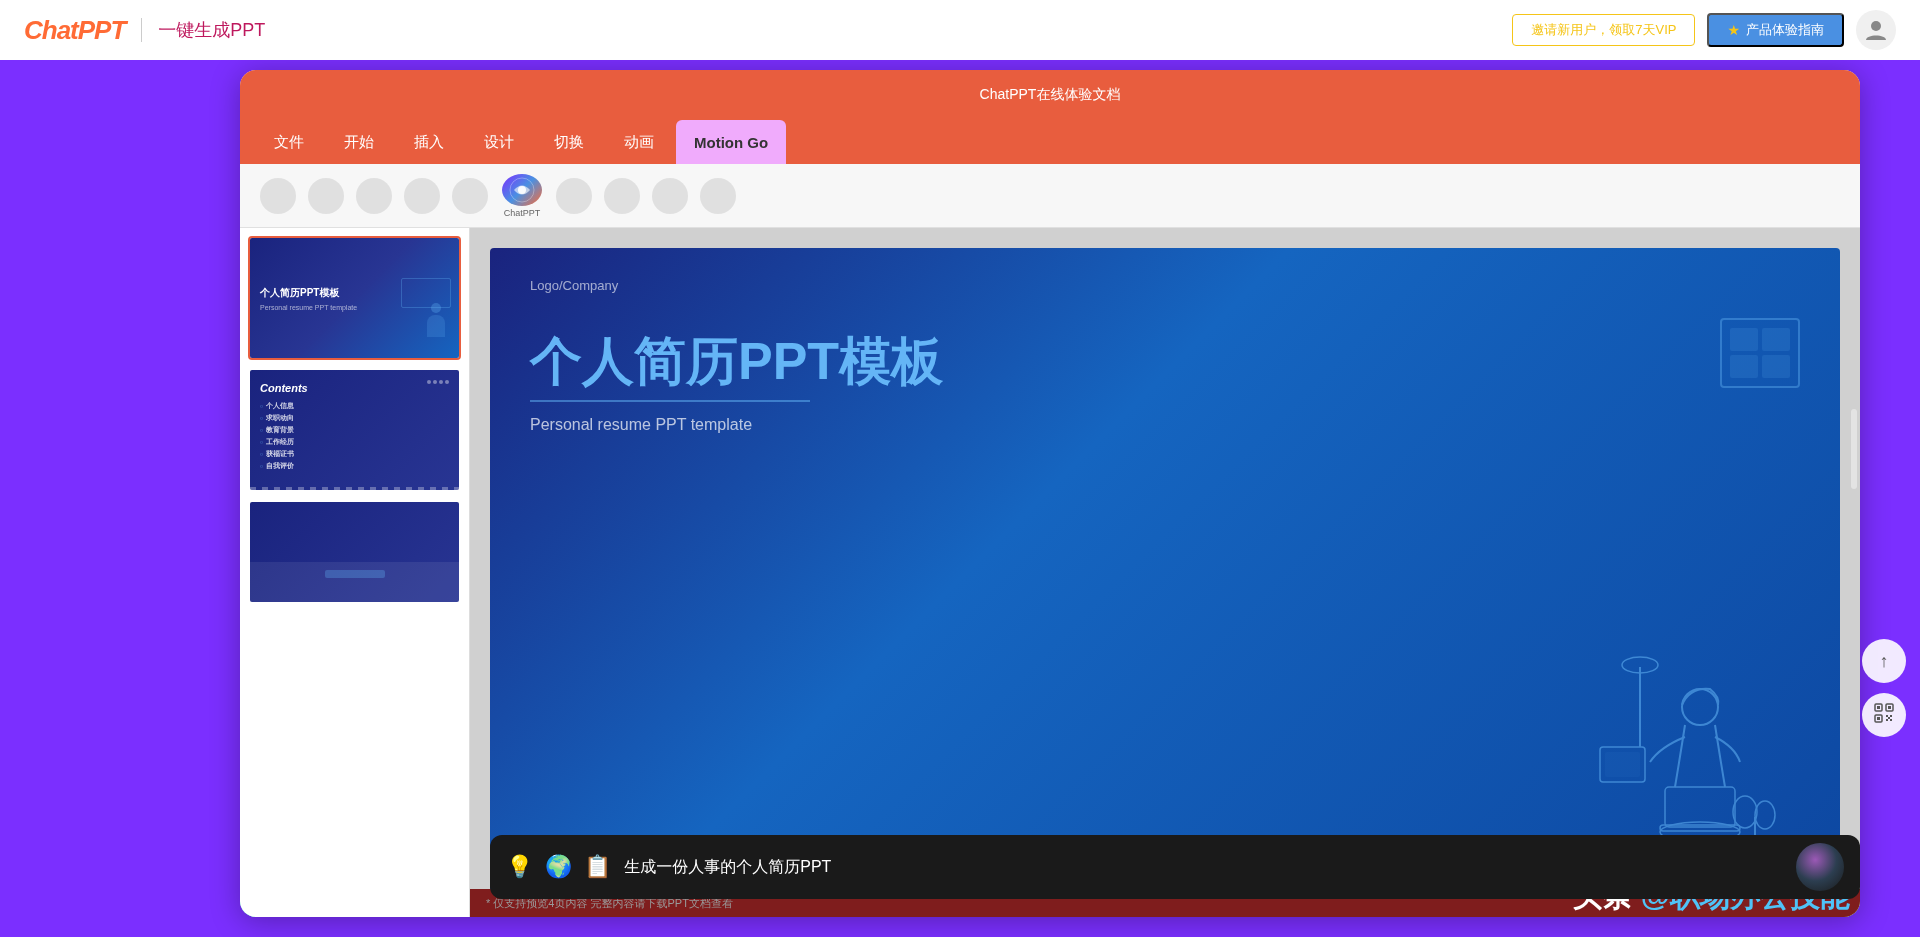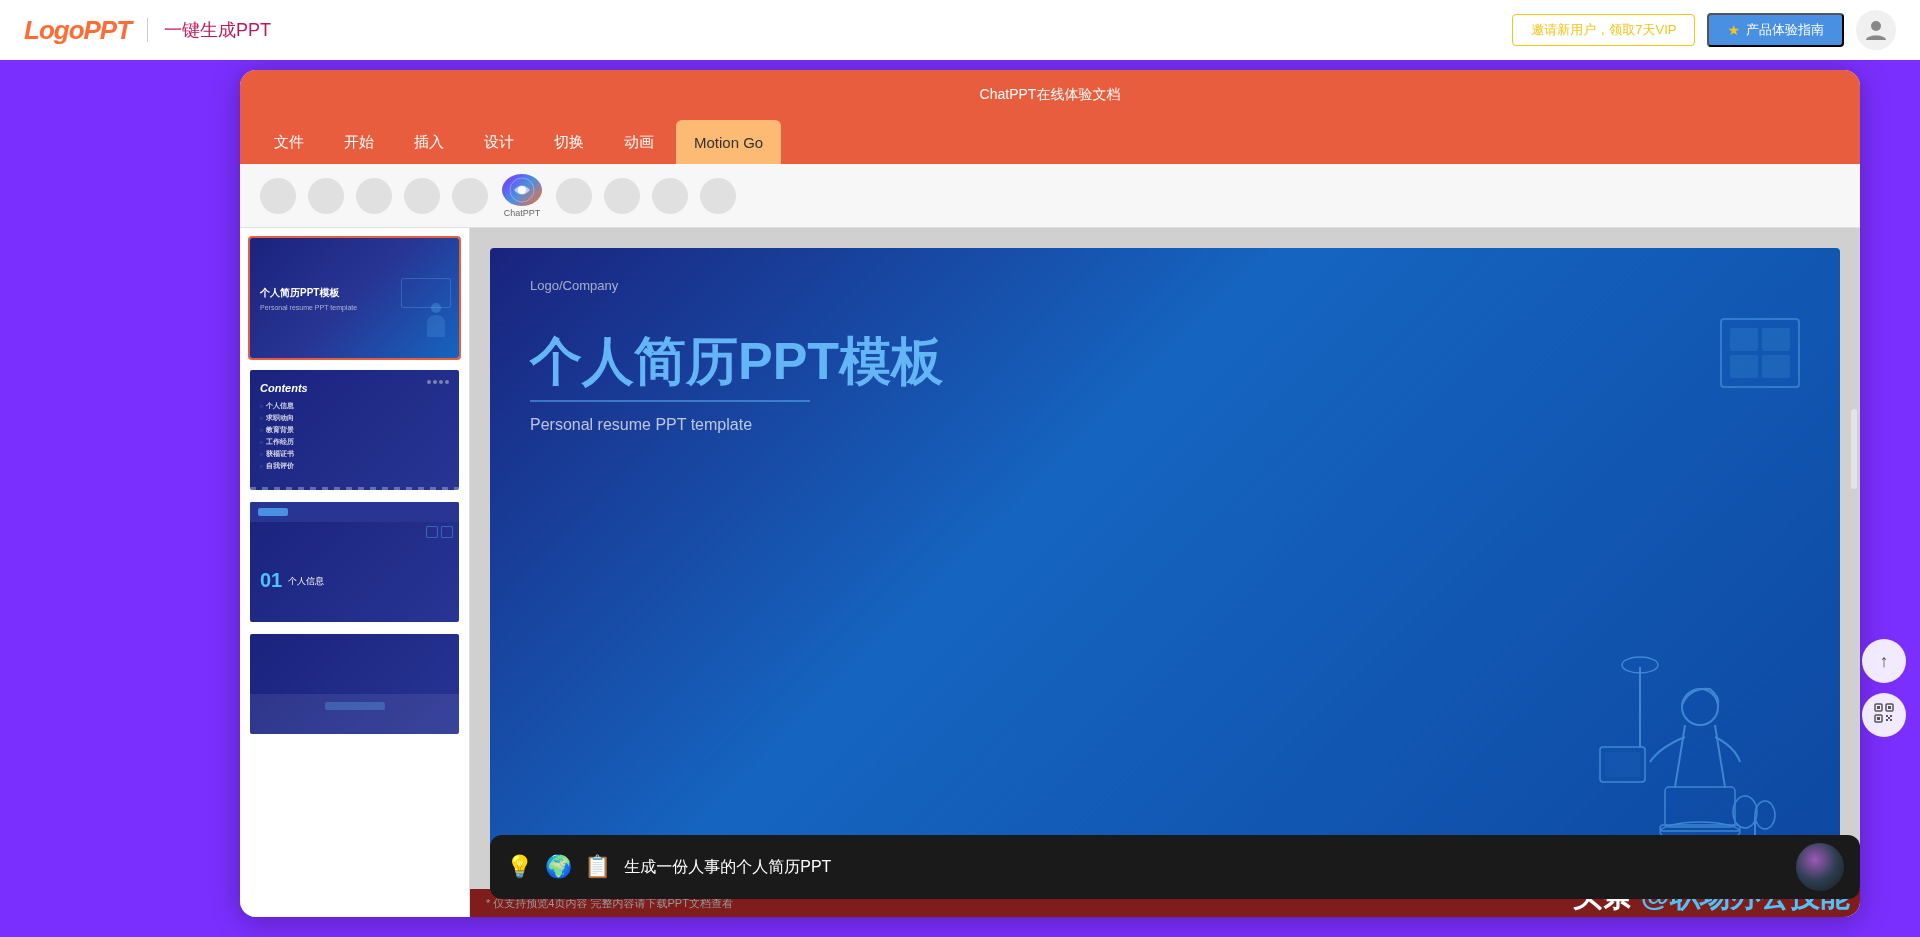--- a/index.html
+++ b/index.html
@@ -123,23 +123,23 @@
       color: #fff;
       font-size: 15px;
       padding: 0 18px;
       display: flex;
       align-items: center;
       cursor: pointer;
       border-radius: 6px 6px 0 0;
       position: relative;
     }
     .ppt-menu-item.active {
-      background: #fdba74;
+      background: #f0abfc;
       color: #333;
-      font-weight: 400;
+      font-weight: 700;
     }
 
     
     .ppt-toolbar {
       background: #f7f7f7;
       height: 64px;
       display: flex;
       align-items: center;
       padding: 0 20px;
       gap: 12px;
@@ -498,21 +498,21 @@
     
     .slide-thumb-4 .slide-thumb-inner {
       background: linear-gradient(135deg, #1a237e 0%, #283593 100%);
     }
   </style>
 </head>
 <body>
 
 <div class="header">
   <div class="header-logo">
-    <span>Logo</span><span>PPT</span>
+    <span>Chat</span><span>PPT</span>
   </div>
   <div class="header-divider"></div>
   <div class="header-subtitle">一键生成PPT</div>
   <div class="header-right">
     <button class="btn-invite">邀请新用户，领取7天VIP</button>
     <button class="btn-guide">
       <span class="star">★</span>
       <span>产品体验指南</span>
     </button>
     <div class="avatar">
@@ -591,35 +591,20 @@
           <div class="s2-item">个人信息</div>
           <div class="s2-item">求职动向</div>
           <div class="s2-item">教育背景</div>
           <div class="s2-item">工作经历</div>
           <div class="s2-item">获福证书</div>
           <div class="s2-item">自我评价</div>
           <div class="s2-border"></div>
         </div>
       </div>
 
-      <div class="slide-thumb">
-        <div class="slide-thumb-inner slide3">
-
-          <div style="position:absolute;top:0;left:0;right:0;height:20px;background:#283593;display:flex;align-items:center;padding:0 8px;">
-            <div style="width:30px;height:8px;background:#4A90E2;border-radius:2px;"></div>
-          </div>
-          <div class="s3-num">01</div>
-          <div class="s3-label">个人信息</div>
-
-          <div style="position:absolute;top:24px;right:6px;display:flex;gap:3px;">
-            <div style="width:12px;height:12px;border:1px solid rgba(100,181,246,0.4);border-radius:1px;"></div>
-            <div style="width:12px;height:12px;border:1px solid rgba(100,181,246,0.4);border-radius:1px;"></div>
-          </div>
-        </div>
-      </div>
 
       <div class="slide-thumb slide-thumb-4">
         <div class="slide-thumb-inner slide4" style="height:100px;">
           <div style="position:absolute;bottom:0;left:0;right:0;height:40px;background:rgba(255,255,255,0.08);">
             <div style="width:60px;height:8px;background:rgba(100,181,246,0.3);border-radius:2px;margin:8px auto 0;"></div>
           </div>
         </div>
       </div>
     </div>
 

